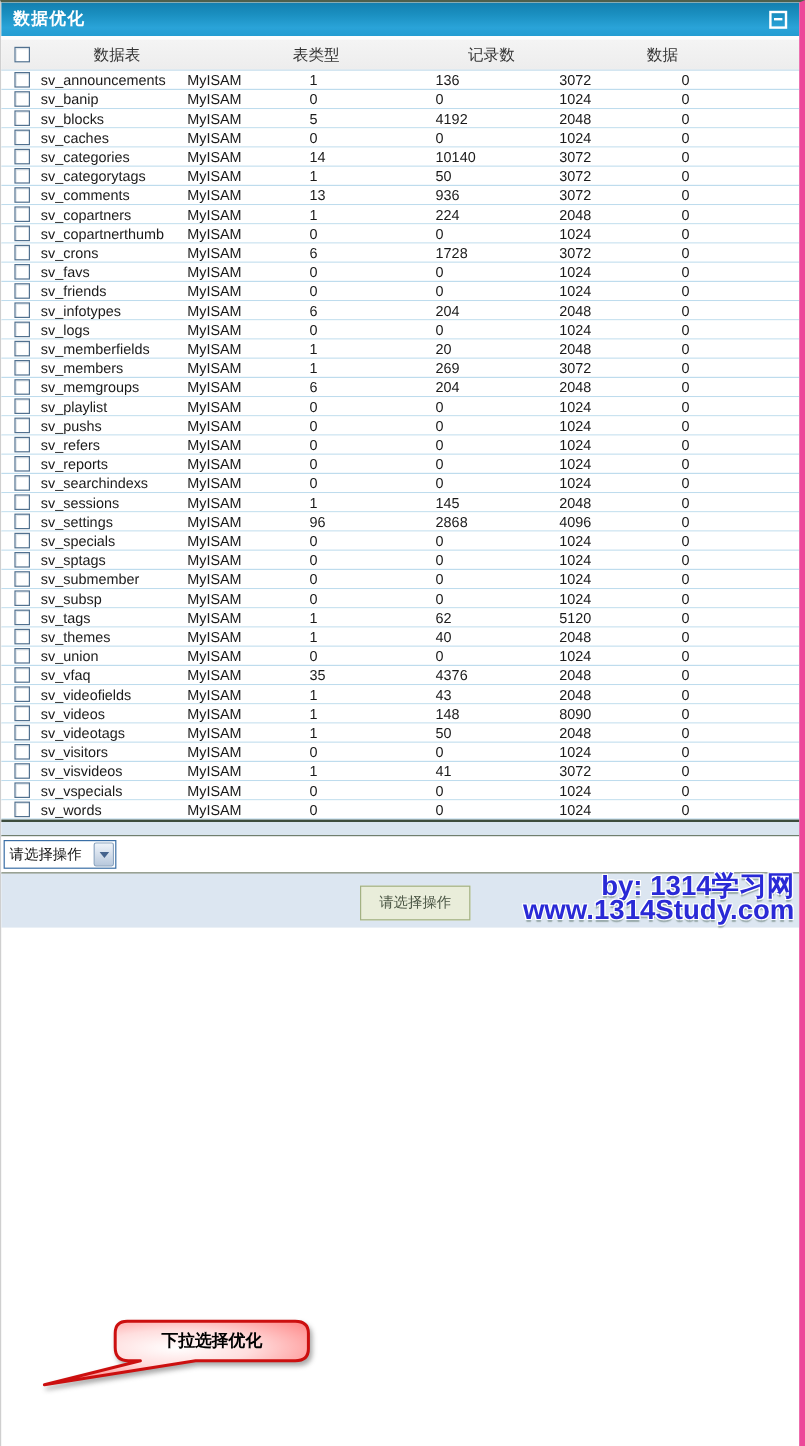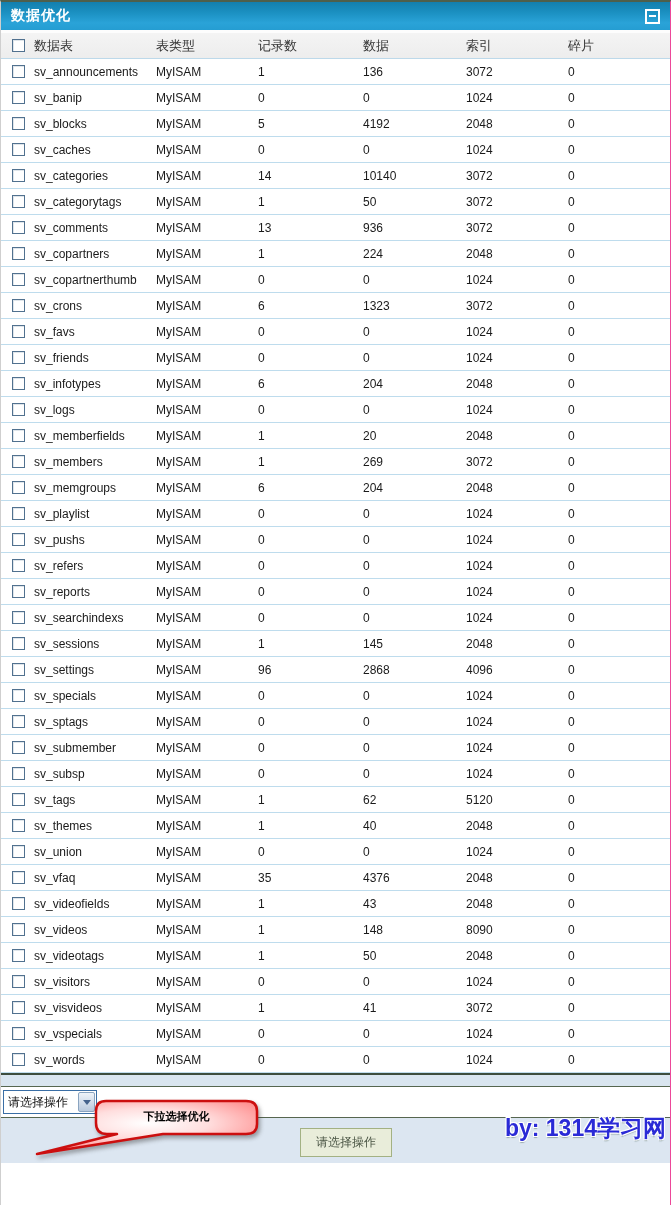--- a/index.html
+++ b/index.html
@@ -1,31 +1,31 @@
 <!DOCTYPE html>
 <html><head>
 <meta charset="utf-8">
 <style>
   * { margin:0; padding:0; box-sizing:border-box; }
   body { font-family:"Liberation Sans","DejaVu Sans",sans-serif; background:#fff; }
   .page { position:relative; width:671px; height:1205px; overflow:hidden;
-          border-top:2px solid #4e5f4c; border-left:1px solid #cfcfcf; border-right:1px solid #ec4899;
+          border-top:2px solid #4e5f4c; border-left:1px solid #cfcfcf; border-right:5px solid #ec4899;
           background:#fff; }
   
   .titlebar { height:28px; background:linear-gradient(180deg,#137fae 0%,#1a8fc0 35%,#2aa3d8 75%,#259dd2 100%);
               display:flex; align-items:center; justify-content:space-between; padding:0 10px; }
   .title { color:#fff; font-weight:bold; font-size:14px; letter-spacing:1px; }
   .minbtn { width:15px; height:15px; border:2px solid #fff; display:flex; align-items:center; justify-content:center; cursor:pointer; }
   .minbtn i { display:block; width:7px; height:2px; background:#fff; }
   .gap { height:3px; background:#fdfdfd; }
   
   .thead { height:26px; background:linear-gradient(#f4f4f4,#ededed); border-bottom:1px solid #bdd9ea;
            display:grid; grid-template-columns:33px 122px 102px 105px 103px 102px auto; align-items:center;
-           font-size:13px; color:#333; }
-  .tr { height:26px; border-bottom:1px solid #bedced; background:#fff;
+           font-size:13px; color:#333;gap:44px; }
+  .tr { height:16px; border-bottom:1px solid #bedced; background:#fff;
         display:grid; grid-template-columns:33px 122px 102px 105px 103px 102px auto; align-items:center;
         font-size:12px; color:#1a1a1a; }
   .cb { width:13px; height:13px; border:1px solid #51718f; background:#fff;
         box-shadow:inset 1px 1px 0 #dfe5ea; margin-left:11px; cursor:pointer; }
   .cell { overflow:hidden; white-space:nowrap; }
   .tend { height:0; border-top:2px solid #3d4d3d; }
   .band { height:12px; background:#d9e5ef; border-bottom:1px solid #56664f; }
   .selrow { height:31px; background:#fff; border-bottom:1px solid #56664f; position:relative; }
   
   .aselect { position:absolute; left:2px; top:3px; width:94px; height:24px; border:1px solid #3a6ea5;
@@ -39,21 +39,21 @@
   .footer { height:45px; background:#dce6f1; position:relative; }
   .fbtn { position:absolute; left:299px; top:10px; padding:5px 15px; font-size:12px; color:#4a5544;
           background:#e9edda; border:1px solid #a3b183; cursor:pointer; font-family:inherit; }
   .credits { position:absolute; right:4px; top:0; text-align:right; font-weight:bold; font-size:23px;
              line-height:20px; color:#2a2ad6;
              text-shadow:-1px -1px 0 #fff,1px -1px 0 #fff,-1px 1px 0 #fff,1px 1px 0 #fff,0 2px 1px #9aa; }
   
   .callout { position:absolute; left:30px; top:1096px; width:232px; height:62px; z-index:30; }
   .callout svg { display:block; filter:drop-shadow(2px 3px 2px rgba(60,60,60,.45)); }
   .callout .ctext { position:absolute; left:65px; top:11px; width:161px; text-align:center;
-                    font-size:11px; font-weight:bold; color:#000; }
+                    font-size:14px; font-weight:bold; color:#000; }
 </style>
 </head>
 <body>
 
 <div class="page">
 
   <div class="titlebar">
     <span class="title">数据优化</span>
     <span class="minbtn">
         <i></i>
@@ -160,21 +160,21 @@
       <span class="cell">0</span>
       <span class="cell">1024</span>
       <span class="cell">0</span>
     </div>
 
     <div class="tr">
       <span class="cb"></span>
       <span class="cell">sv_crons</span>
       <span class="cell">MyISAM</span>
       <span class="cell">6</span>
-      <span class="cell">1323</span>
+      <span class="cell">1728</span>
       <span class="cell">3072</span>
       <span class="cell">0</span>
     </div>
 
     <div class="tr">
       <span class="cb"></span>
       <span class="cell">sv_favs</span>
       <span class="cell">MyISAM</span>
       <span class="cell">0</span>
       <span class="cell">0</span>
@@ -472,20 +472,21 @@
       <span class="abtn">
           <b></b>
         </span>
     </div>
   </div>
 
   <div class="footer">
     <button class="fbtn">请选择操作</button>
     <div class="credits">
       <div>by: 1314学习网</div>
+      <div>www.1314Study.com</div>
     </div>
   </div>
 
   <div class="callout">
     <svg width="232" height="62" viewBox="0 0 232 62">
       <defs>
         <radialGradient id="cg" cx="0.5" cy="0.42" r="0.8">
           <stop offset="0%" stop-color="#ffffff"></stop>
           <stop offset="35%" stop-color="#ffdede"></stop>
           <stop offset="75%" stop-color="#ff8f8f"></stop>

